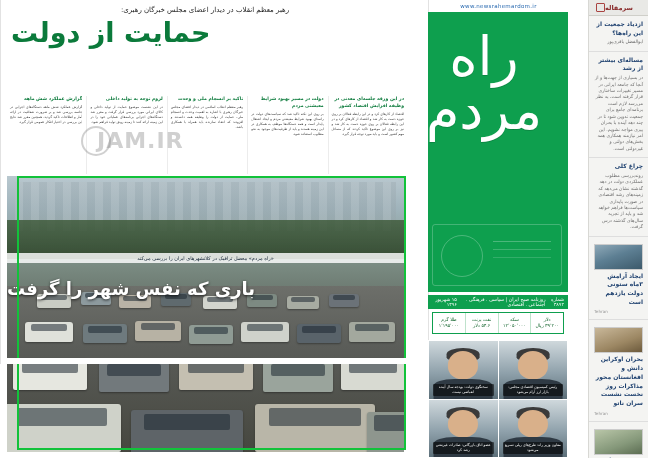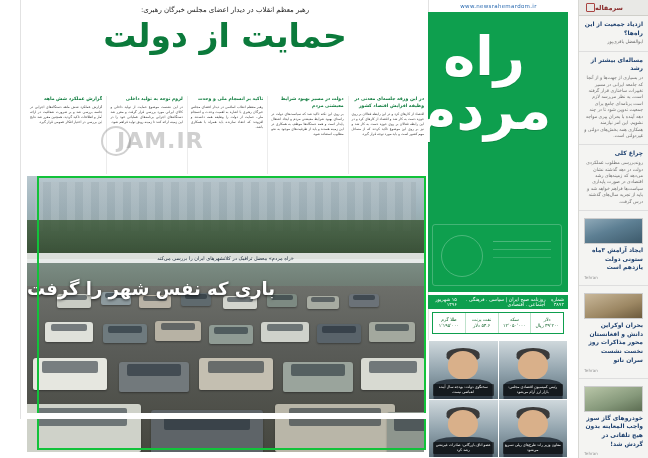--- a/index.html
+++ b/index.html
@@ -13,21 +13,21 @@
     height: 458px;
     overflow: hidden;
     background: #ffffff;
     font-family: "DejaVu Sans", sans-serif;
   }
 
   
   .web-col {
     position: absolute;
     top: 0; right: 0;
-    width: 70px; height: 458px;
+    width: 60px; height: 458px;
     background: #f4f4f2;
     border-left: 1px solid #d8d8d4;
     box-sizing: border-box;
   }
   .web-head {
     height: 16px;
     background: #e9e9e6;
     border-bottom: 1px solid #cfcfc9;
     display: flex;
     align-items: center;
@@ -115,21 +115,21 @@
     overflow: hidden;
   }
   .mast-logo {
     position: absolute;
     top: 18px;
     right: 0;
     width: 168px;
     text-align: center;
     color: #ffffff;
     font-size: 54px;
-    font-weight: bold;
+    font-weight: normal;
     line-height: 1.0;
     letter-spacing: -1px;
     text-shadow: 0 1px 0 rgba(0,0,0,.15);
     direction: rtl;
   }
   .mast-deco {
     position: absolute;
     right: 6px;
     bottom: 6px;
     width: 128px;
@@ -249,39 +249,38 @@
     line-height: 1.35;
     padding: 1px 2px;
     text-align: center;
     border-radius: 1px;
   }
 
   
   .front {
     position: absolute;
     top: 0; left: 0;
-    width: 409px; height: 419px;
+    width: 409px; height: 364px;
     background: #ffffff;
     border-left: 1px solid #e2e2e2;
     box-sizing: border-box;
-    margin-left: 20px;
   }
   .kicker {
     text-align: center;
     font-size: 7px;
     color: #1a1a1a;
     padding: 6px 8px 2px 8px;
     direction: rtl;
   }
   .headline {
-    text-align: center;
+    text-align: left;
     direction: rtl;
     color: #0b7a3b;
     font-weight: bold;
-    font-size: 33px;
+    font-size: 27px;
     line-height: 1.12;
     padding: 2px 10px 6px 10px;
     letter-spacing: -0.5px;
   }
   .headline .hl2 { display: block; }
 
   .cols {
     position: absolute;
     top: 96px; left: 0;
     width: 409px; height: 78px;

